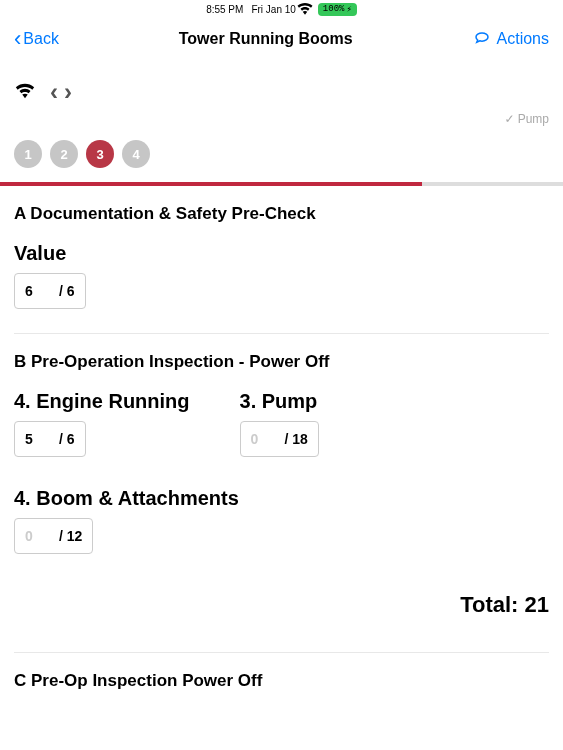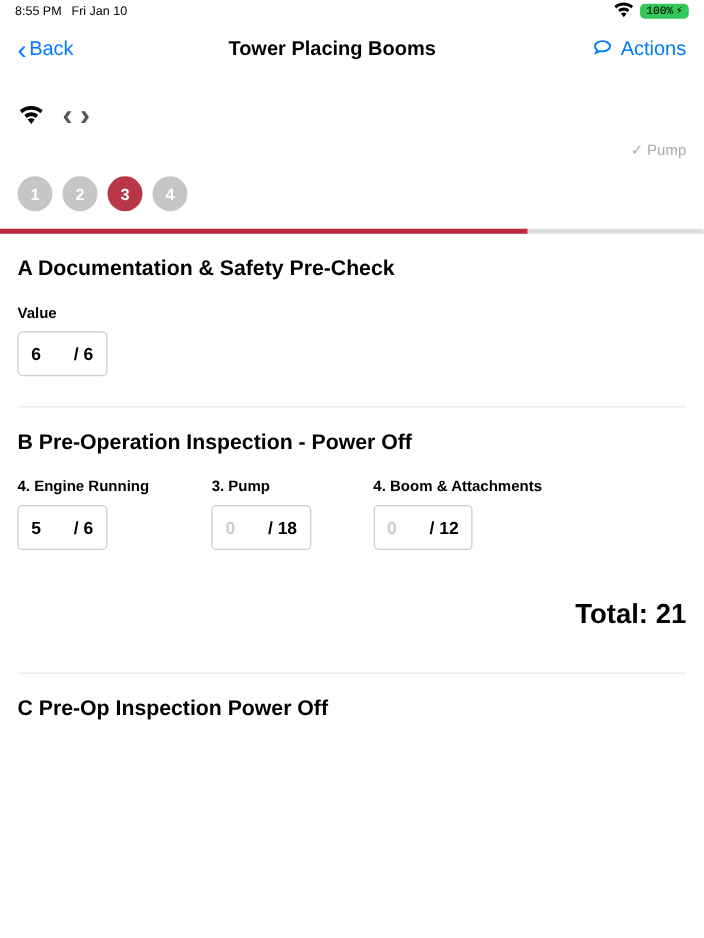--- a/index.html
+++ b/index.html
@@ -6,21 +6,21 @@
     body {
       font-family: -apple-system, BlinkMacSystemFont, "Helvetica Neue", sans-serif;
       background: #fff;
       width: 563px;
       height: 750px;
       overflow: hidden;
       color: #000;
     }
     .status-bar {
       display: flex;
-      justify-content: space-between;
+      justify-content: center;
       align-items: center;
       padding: 3px 12px;
       font-size: 10px;
       font-weight: 500;
       height: 18px;
     }
     .status-left { display: flex; gap: 8px; }
     .status-right { display: flex; gap: 4px; align-items: center; font-family: Liberation Mono, monospace; }
     .battery-pill {
       background: #34c759;
@@ -119,21 +119,21 @@
       margin-bottom: 18px;
     }
     .field-row {
       display: flex;
       flex-wrap: wrap;
       gap: 30px 50px;
       margin-bottom: 20px;
     }
     .field { flex: 0 0 auto; }
     .field-label {
-      font-size: 12px;
+      font-size: 20px;
       font-weight: 600;
       margin-bottom: 8px;
     }
     .input-box {
       border: 1.5px solid #ccc;
       border-radius: 4px;
       height: 36px;
       display: inline-flex;
       align-items: center;
       padding: 0 10px;
@@ -178,21 +178,21 @@
       <span style="margin-left:2px;">⚡</span>
     </span>
   </div>
 </div>
 
 <div class="nav-bar">
   <div class="nav-back">
     <span class="ch">‹</span>
     <span>Back</span>
   </div>
-  <div class="nav-title">Tower Placing Booms</div>
+  <div class="nav-title">Tower Running Booms</div>
   <div class="nav-actions">
     <span>
       <svg viewBox="0 0 24 24" fill="none" stroke="#007aff" stroke-width="2">
           <path d="M20 12c0 3-3.6 5.5-8 5.5-1 0-2-.1-2.9-.4L5 19l1.2-3C4.8 15 4 13.6 4 12c0-3 3.6-5.5 8-5.5S20 9 20 12z"></path>
         </svg>
     </span>
     <span>Actions</span>
   </div>
 </div>
 

